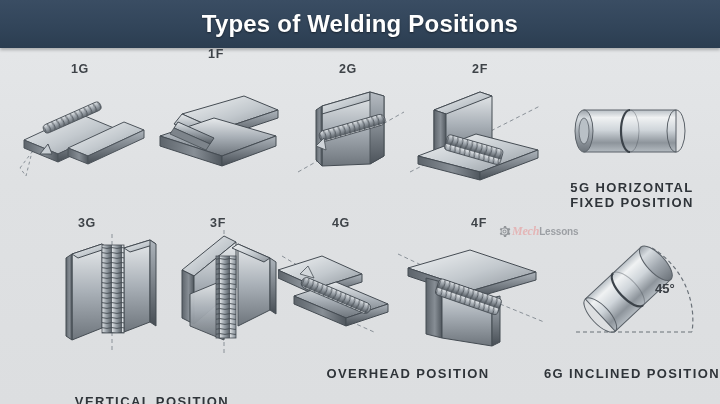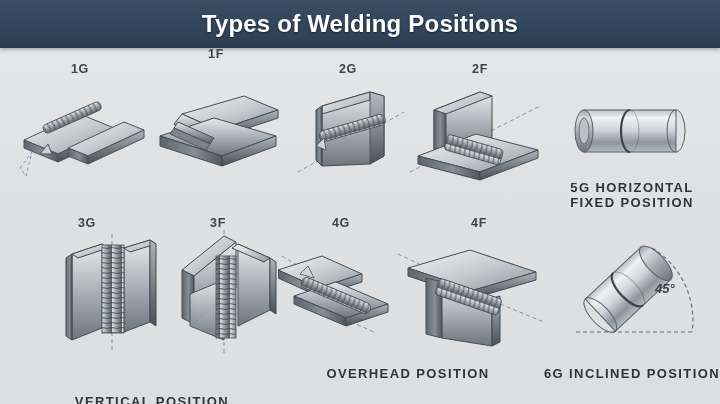--- a/index.html
+++ b/index.html
@@ -21,21 +21,21 @@
     font-family:"Liberation Sans",sans-serif;}
 
   
   .tag{position:absolute;font-size:12.5px;font-weight:bold;color:#3e4348;
     letter-spacing:.6px;font-family:"Liberation Sans",sans-serif;
     text-align:center;transform:translateX(-50%);}
   .caption{position:absolute;font-size:13px;font-weight:bold;color:#2f3439;
     letter-spacing:1.4px;font-family:"Liberation Sans",sans-serif;
     text-align:center;transform:translateX(-50%);line-height:15px;}
   .angle{position:absolute;font-size:13px;font-weight:bold;color:#3a3f45;
-    font-family:"Liberation Sans",sans-serif;font-style:italic;}
+    font-family:"Liberation Sans",sans-serif;}
 
   
   .watermark{position:absolute;left:498px;top:224px;
     display:flex;align-items:center;opacity:.5;}
   .wm-gear{width:13px;height:13px;margin-right:1px;}
   .wm-mech{font-size:12px;font-weight:bold;color:#e98b8b;
     font-family:"Liberation Serif",serif;font-style:italic;letter-spacing:-.2px;}
   .wm-lessons{font-size:10px;font-weight:bold;color:#5a5f66;
     font-family:"Liberation Sans",sans-serif;letter-spacing:-.2px;}
 
@@ -248,20 +248,28 @@
     <path d="M46 44 L96 60 L96 108 L46 100 Z" fill="url(#gFace)" stroke="#454c53" stroke-width="1"></path>
     <path d="M96 60 L104 58 L104 104 L96 108 Z" fill="url(#gEdge)" stroke="#454c53" stroke-width="1"></path>
 
     <g transform="translate(44,40) rotate(19)">
       <rect x="0" y="0" width="66" height="17" rx="4" fill="url(#ripH)" stroke="#454c53" stroke-width=".8"></rect>
     </g>
   </svg>
 
   <div class="caption" style="left:408px;top:366px;width:240px;">OVERHEAD POSITION</div>
 
+  <div class="watermark">
+    <svg class="wm-gear" viewBox="0 0 24 24">
+      <path fill="#4a4f55" d="M12 8.2a3.8 3.8 0 1 0 0 7.6 3.8 3.8 0 0 0 0-7.6zm0 5.8a2 2 0 1 1 0-4 2 2 0 0 1 0 4z"></path>
+      <path fill="#4a4f55" d="M21 12a9 9 0 0 0-.2-1.8l2-1.5-2-3.4-2.3 1a9 9 0 0 0-3.1-1.8L15 2H11l-.4 2.5a9 9 0 0 0-3.1 1.8l-2.3-1-2 3.4 2 1.5A9 9 0 0 0 5 12c0 .6.1 1.2.2 1.8l-2 1.5 2 3.4 2.3-1a9 9 0 0 0 3.1 1.8L11 22h4l.4-2.5a9 9 0 0 0 3.1-1.8l2.3 1 2-3.4-2-1.5c.1-.6.2-1.2.2-1.8zm-9 5.4A5.4 5.4 0 1 1 12 6.6a5.4 5.4 0 0 1 0 10.8z"></path>
+    </svg>
+    <span class="wm-mech">Mech</span>
+    <span class="wm-lessons">Lessons</span>
+  </div>
 
   <svg class="fig" style="left:566px;top:240px;" width="140" height="110" viewBox="0 0 140 110">
     <path d="M10 92 L126 92" stroke="#6b7279" stroke-width="1.2" stroke-dasharray="4 3" fill="none"></path>
     <path d="M86 8 A84 84 0 0 1 126 92" stroke="#6b7279" stroke-width="1.2" stroke-dasharray="4 3" fill="none"></path>
     <g transform="rotate(-43 62 52)">
       <rect x="26" y="28" width="76" height="44" fill="url(#gPipe)" stroke="#5a6168" stroke-width="1"></rect>
       <ellipse cx="102" cy="50" rx="9" ry="22" fill="url(#gPipeDark)" stroke="#5a6168" stroke-width="1"></ellipse>
       <ellipse cx="26" cy="50" rx="9" ry="22" fill="none" stroke="#5a6168" stroke-width="1"></ellipse>
       <path d="M64 28 A9 22 0 0 0 64 72" fill="none" stroke="#3c434a" stroke-width="2.2"></path>
       <path d="M64 28 A9 22 0 0 1 64 72" fill="none" stroke="#3c434a" stroke-width="1" opacity=".35"></path>

